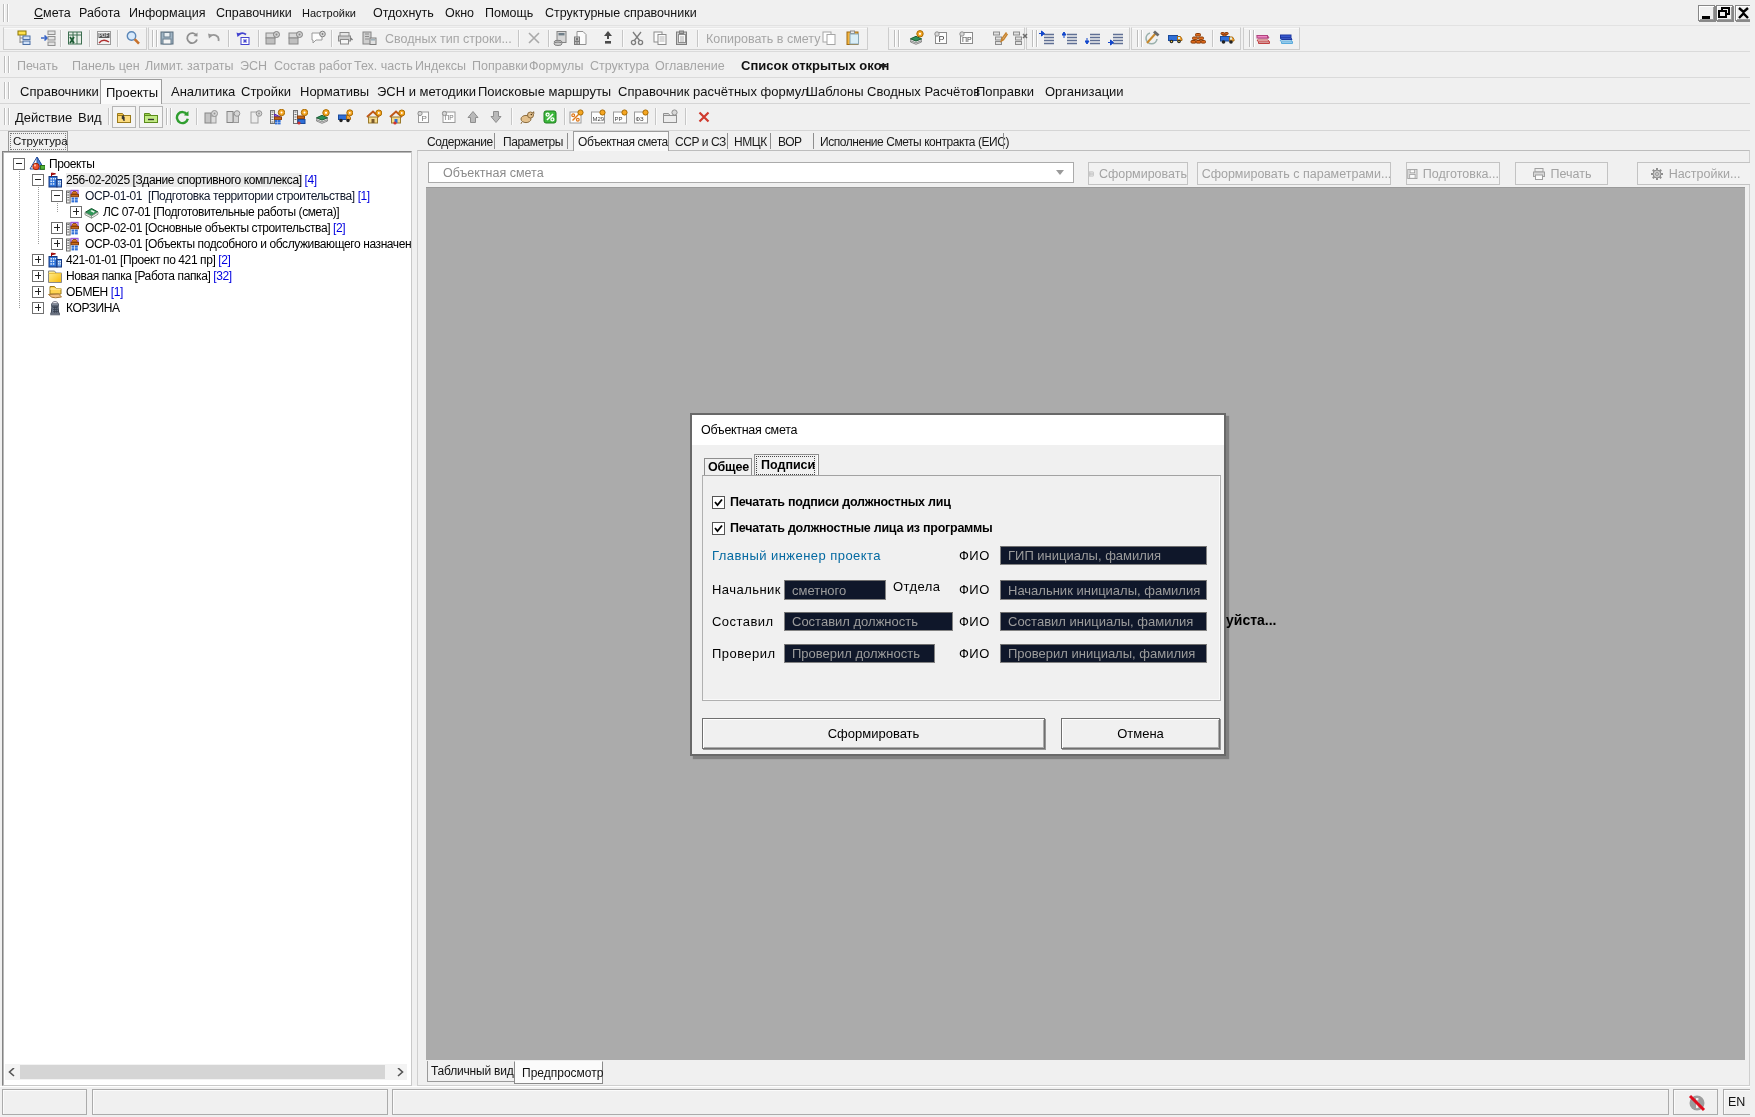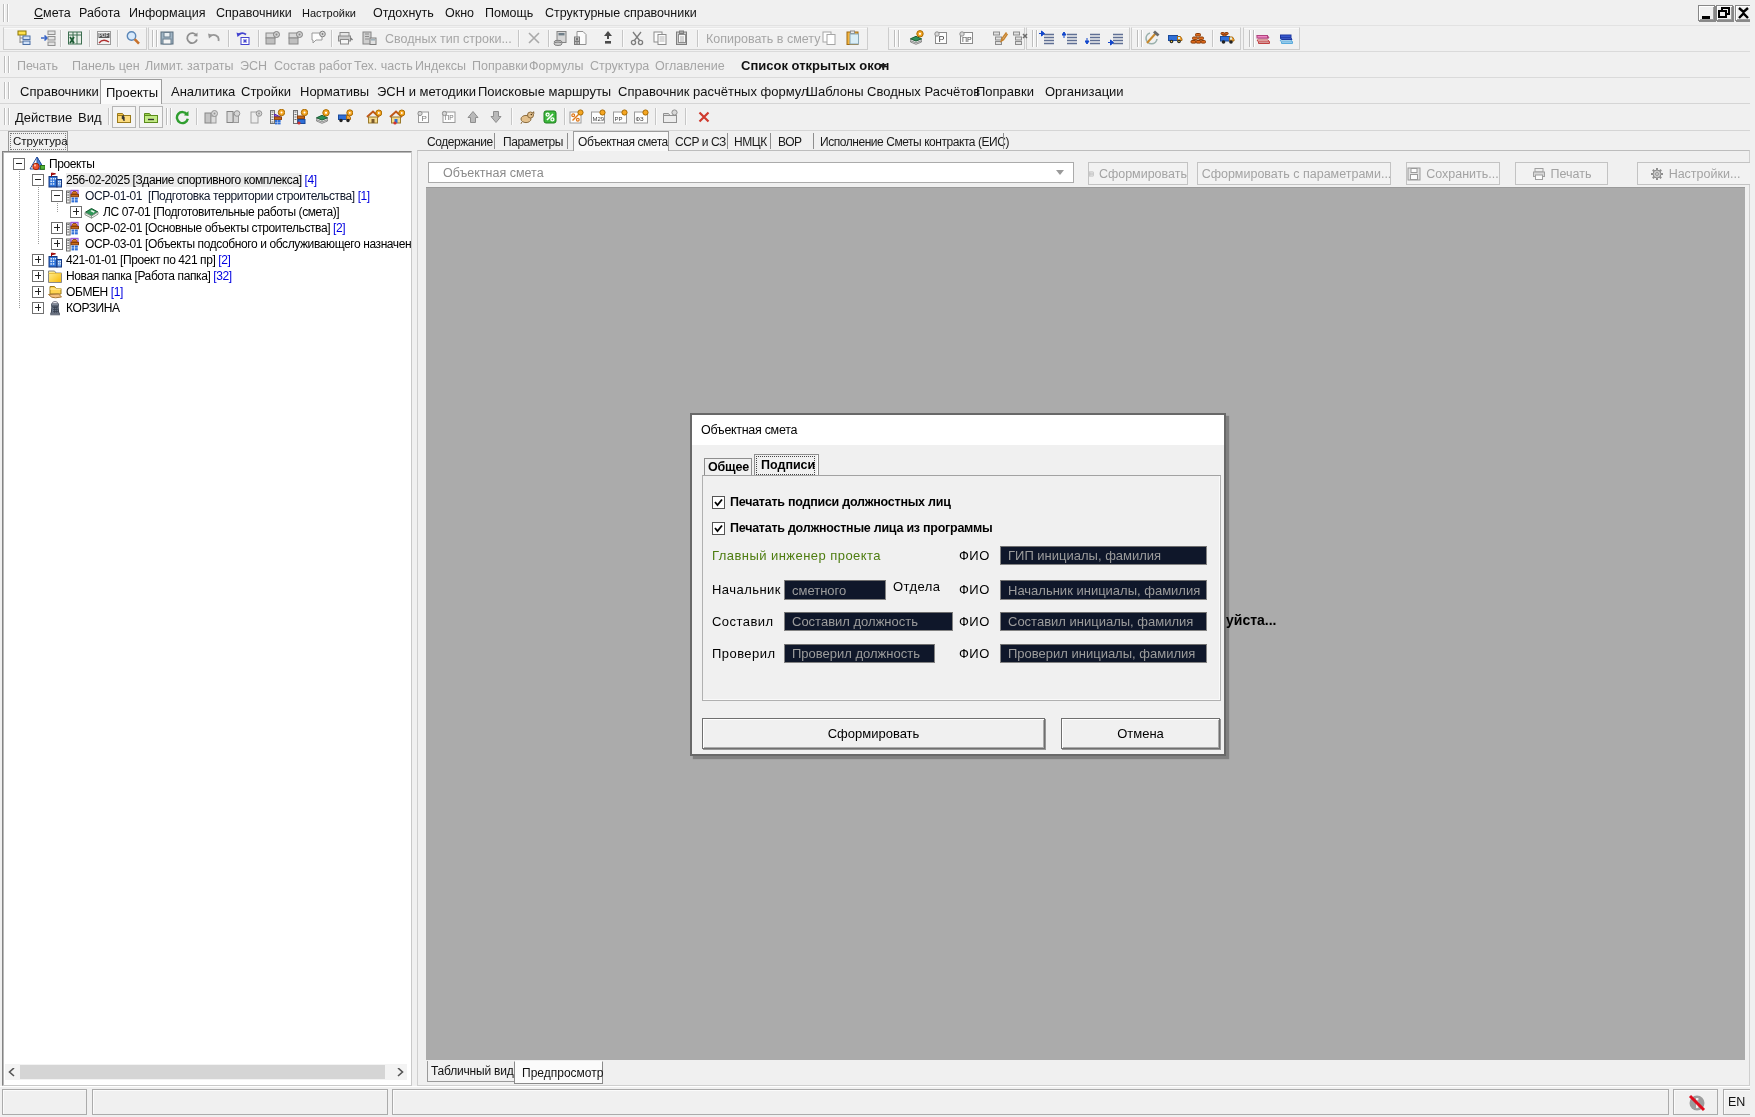--- a/index.html
+++ b/index.html
@@ -670,21 +670,21 @@
       <path d="M8,13 l5,-5" stroke="#9a9a9a" stroke-width="2"></path>
     </svg>
     <span>Сформировать с параметрами...</span>
   </div>
 <div class="dbtn" style="left:1406px;top:162px;width:94px;height:23px">
     <svg width="14" height="14" viewBox="0 0 14 14">
       <rect x="1" y="1" width="12" height="12" fill="#e2e2e2" stroke="#9a9a9a"></rect>
       <rect x="4" y="1.5" width="6" height="4" fill="#fcfcfc" stroke="#9a9a9a"></rect>
       <rect x="3.5" y="7.5" width="7" height="5" fill="#fcfcfc" stroke="#9a9a9a"></rect>
     </svg>
-    <span>Сохранить...</span>
+    <span>Подготовка...</span>
   </div>
 <div class="dbtn" style="left:1515px;top:162px;width:93px;height:23px">
     <svg width="14" height="14" viewBox="0 0 14 14">
       <rect x="3" y="1.5" width="8" height="3.5" fill="#eee" stroke="#a0a0a0"></rect>
       <rect x="1.5" y="5" width="11" height="4.5" fill="#d8d8d8" stroke="#a0a0a0"></rect>
       <rect x="3.5" y="8" width="7" height="4.5" fill="#fcfcfc" stroke="#a0a0a0"></rect>
     </svg>
     <span>Печать</span>
   </div>
 <div class="dbtn" style="left:1637px;top:162px;width:116px;height:23px">
@@ -717,21 +717,21 @@
         <path d="M2,5 L4.5,8 L9,2.5" stroke="#000" stroke-width="1.8" fill="none"></path>
       </svg>
     </div>
 <div class="a" style="left:38px;top:80px;font-size:12.5px;letter-spacing:-.25px;font-weight:bold;color:#000">Печатать подписи должностных лиц</div>
 <div class="a" style="left:20px;top:107px;width:13px;height:13px;background:#fff;border:1px solid #555">
       <svg width="11" height="11" style="position:absolute;left:0;top:0">
         <path d="M2,5 L4.5,8 L9,2.5" stroke="#000" stroke-width="1.8" fill="none"></path>
       </svg>
     </div>
 <div class="a" style="left:38px;top:106px;font-size:12.5px;letter-spacing:-.25px;font-weight:bold;color:#000">Печатать должностные лица из программы</div>
-<div class="a" style="left:20px;top:133px;font-size:13px;letter-spacing:.45px;color:#4d7c0f">Главный инженер проекта</div>
+<div class="a" style="left:20px;top:133px;font-size:13px;letter-spacing:.45px;color:#0369a1">Главный инженер проекта</div>
 <div class="a" style="left:267px;top:133px;font-size:13px;letter-spacing:.45px;color:#000">ФИО</div>
 <div class="inp" style="left:308px;top:131px;width:207px;height:19px">ГИП инициалы, фамилия</div>
 <div class="a" style="left:20px;top:167px;font-size:13px;letter-spacing:.45px;color:#000">Начальник</div>
 <div class="inp" style="left:92px;top:165px;width:102px;height:20px">сметного</div>
 <div class="a" style="left:201px;top:164px;font-size:13px;letter-spacing:.45px;color:#000">Отдела</div>
 <div class="a" style="left:267px;top:167px;font-size:13px;letter-spacing:.45px;color:#000">ФИО</div>
 <div class="inp" style="left:308px;top:165px;width:207px;height:20px">Начальник инициалы, фамилия</div>
 <div class="a" style="left:20px;top:199px;font-size:13px;letter-spacing:.45px;color:#000">Составил</div>
 <div class="inp" style="left:92px;top:197px;width:169px;height:19px">Составил должность</div>
 <div class="a" style="left:267px;top:199px;font-size:13px;letter-spacing:.45px;color:#000">ФИО</div>

